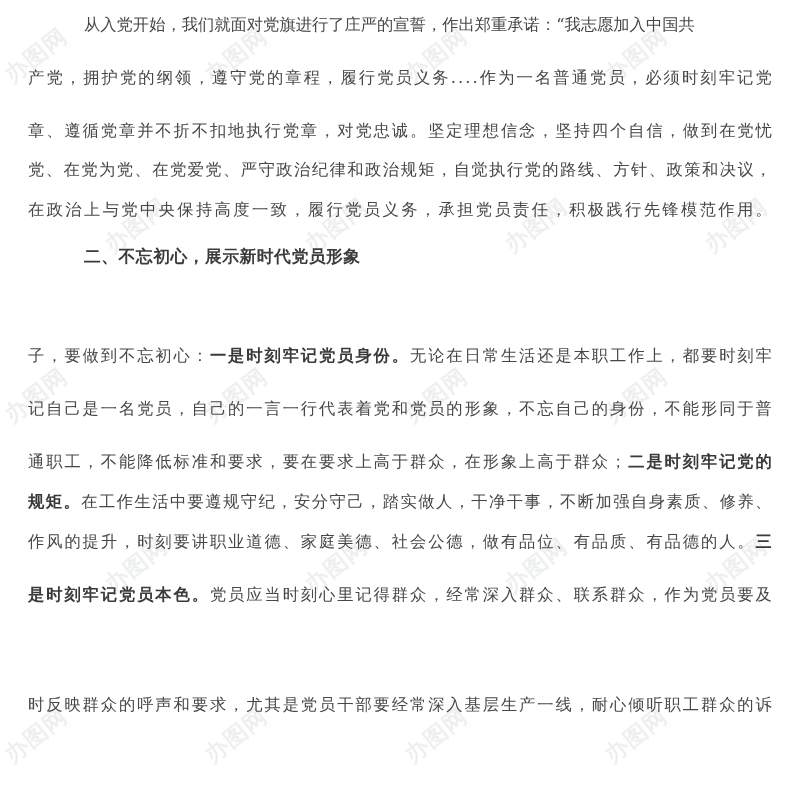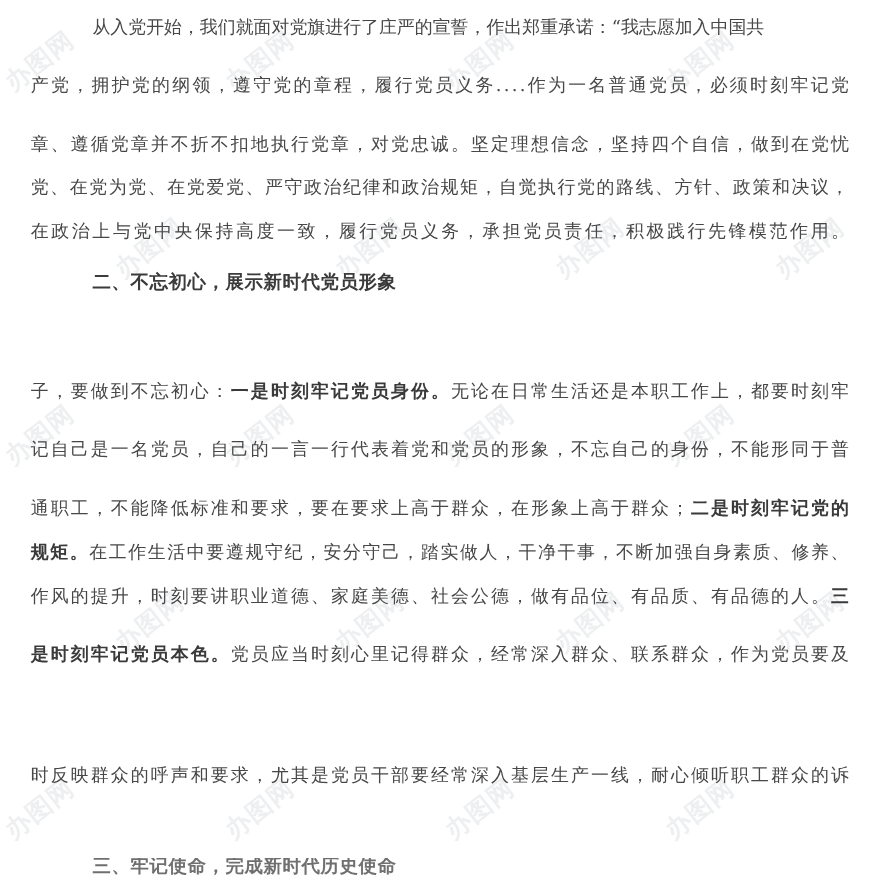--- a/index.html
+++ b/index.html
@@ -623,17 +623,14 @@
         <span class="ch">职</span>
         <span class="ch">工</span>
         <span class="ch">群</span>
         <span class="ch">众</span>
         <span class="ch">的</span>
         <span class="ch">诉</span>
       </div>
       <div class="heading" style="top: 243px; text-align: right;">二、不忘初心，展示新时代党员形象</div>
     </div>
 
-  <div id="bottom-clip">
-    <div class="heading cut" id="bottom-heading">三、牢记使命，完成新时代历史使命</div>
-  </div>
 
 </div>
 
 </body></html>

